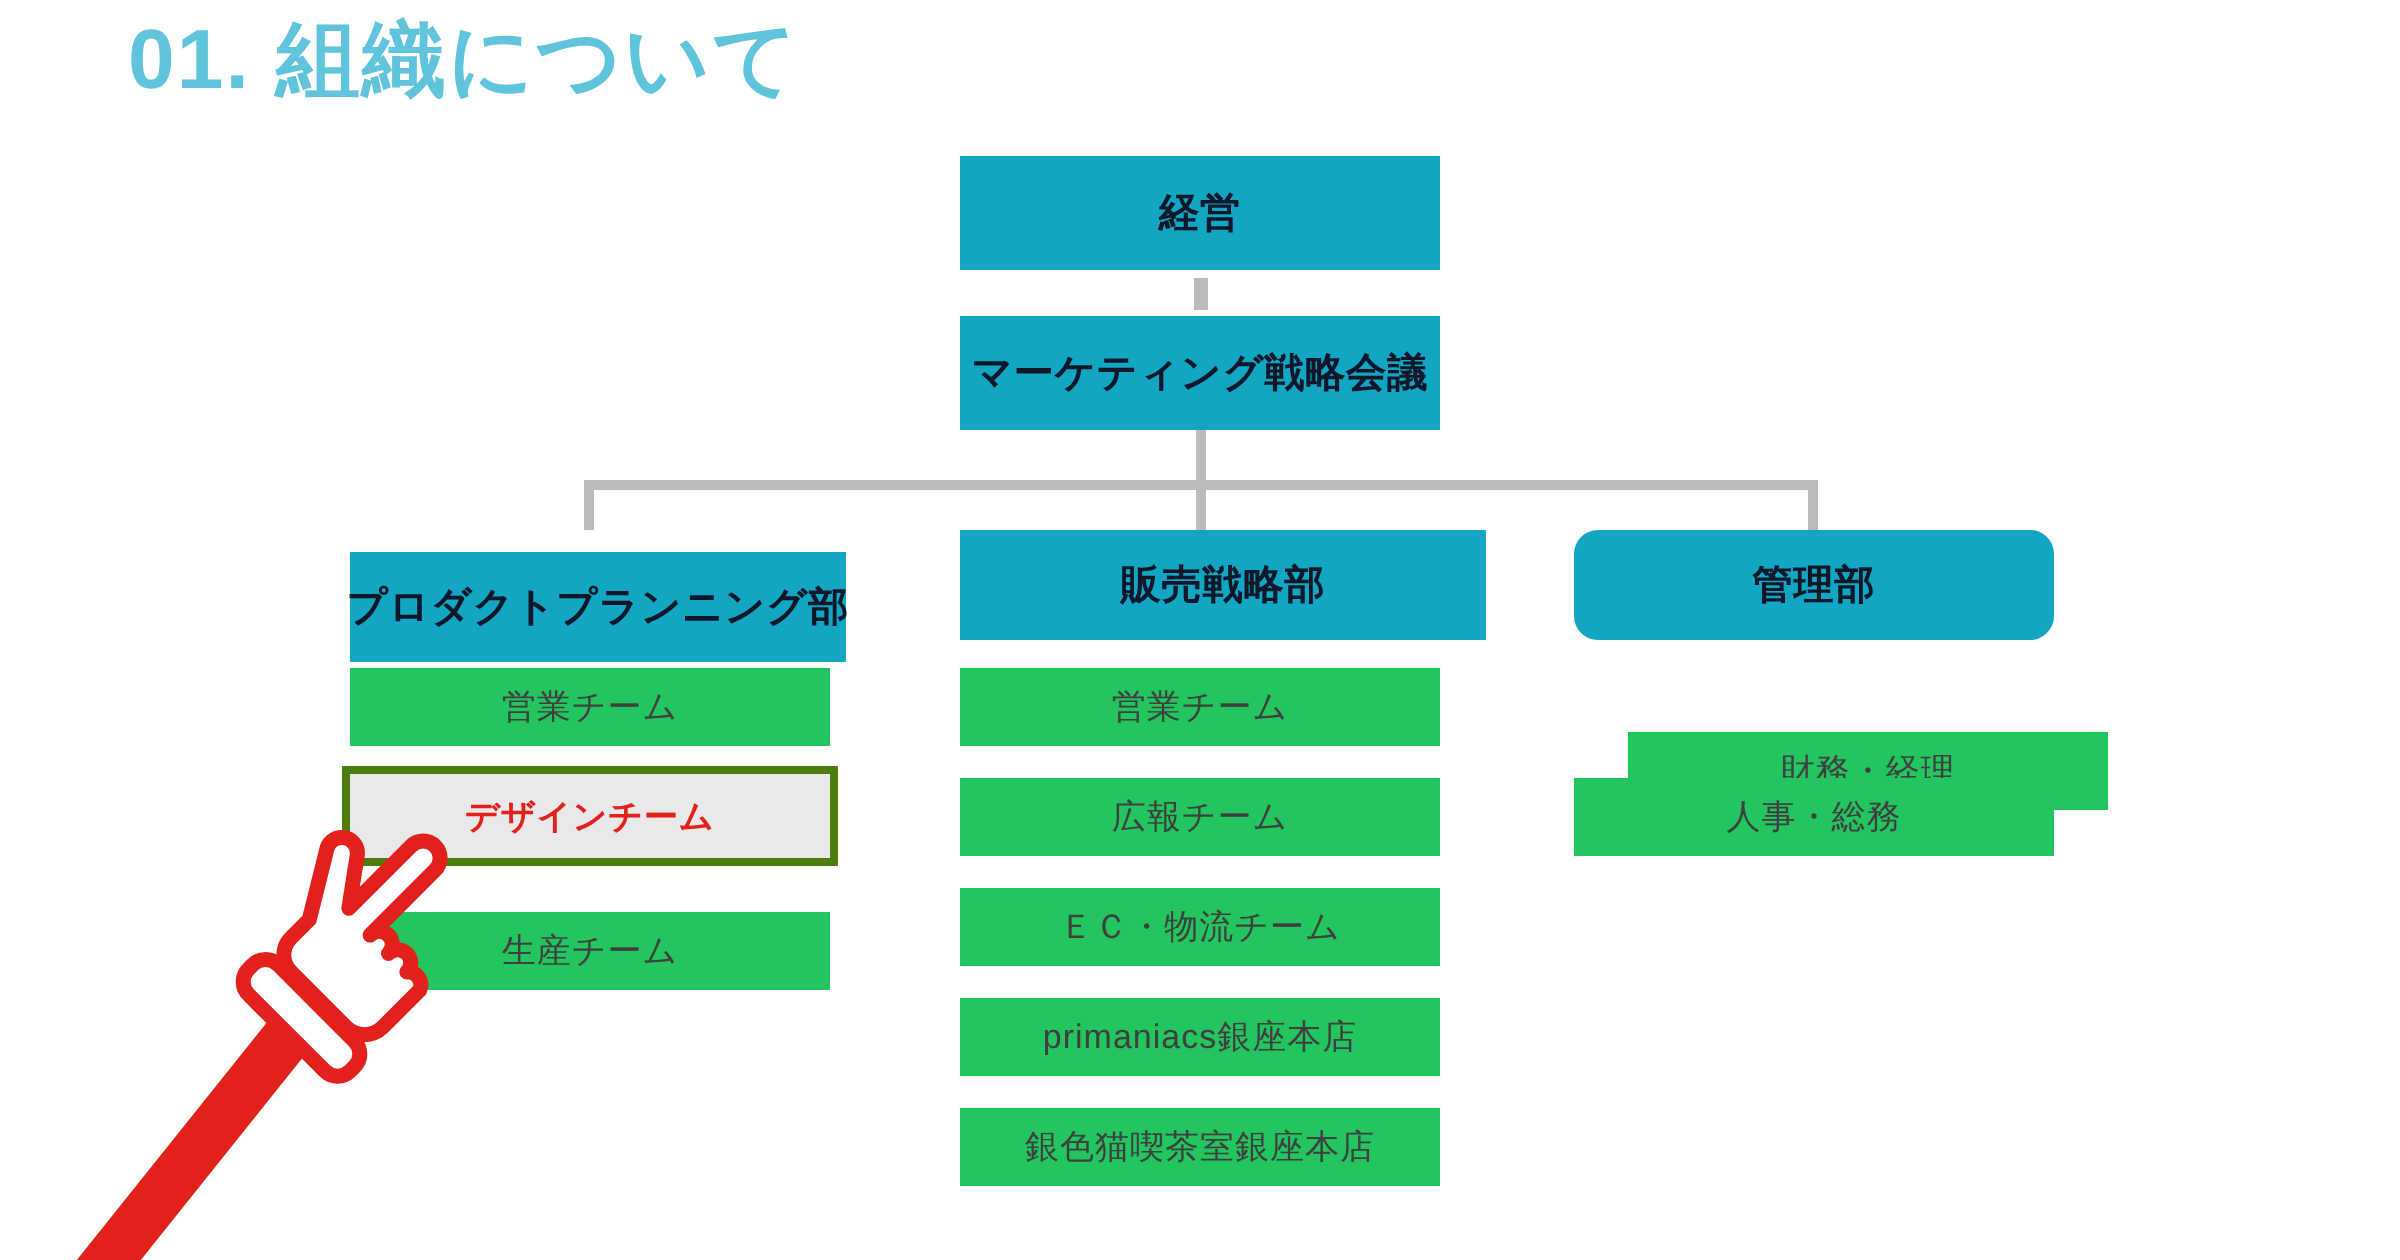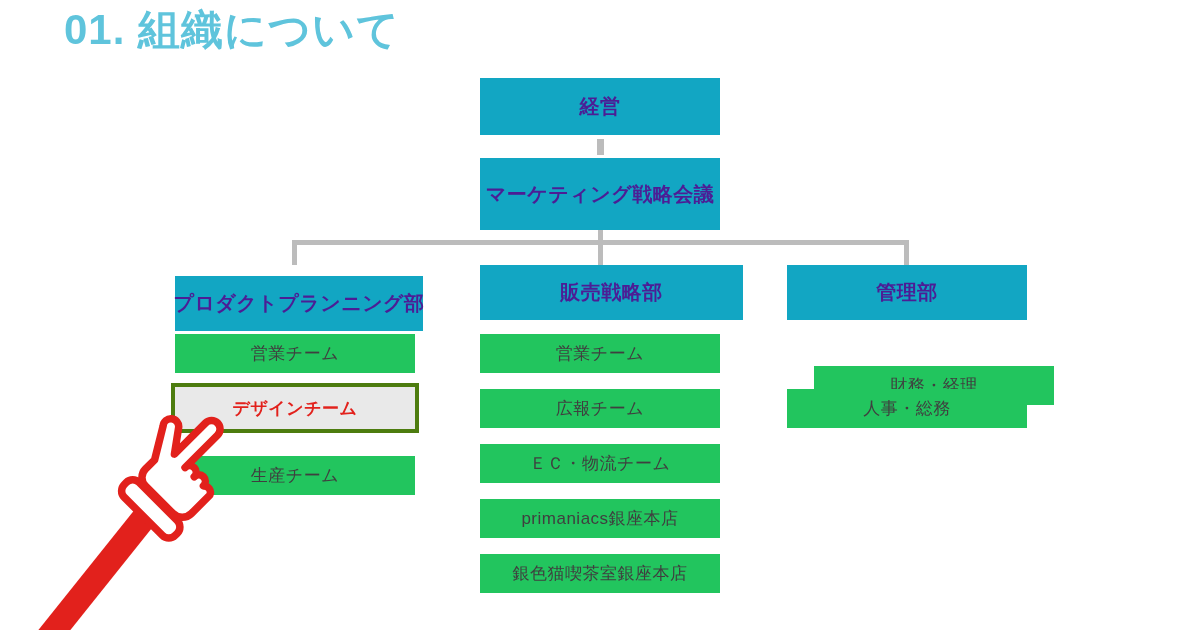--- a/index.html
+++ b/index.html
@@ -6,21 +6,21 @@
   .canvas{
     position:relative;width:1200px;height:630px;background:#ffffff;
     overflow:hidden;font-family:"Liberation Sans","DejaVu Sans",sans-serif;
   }
   .page-title{
     position:absolute;left:64px;top:2px;
     font-size:42px;font-weight:bold;color:#5fc4dc;letter-spacing:1px;
     white-space:nowrap;
   }
   .cyan-box{
-    position:absolute;background:#12a6c3;color:#4c1d95;
+    position:absolute;background:#12a6c3;color:#0f172a;
     display:flex;align-items:center;justify-content:center;
     font-weight:bold;font-size:20px;letter-spacing:0.5px;white-space:nowrap;
   }
   .gray-row{
     position:absolute;width:240px;height:39px;background:#22c55e;color:#3f3f3f;
     display:flex;align-items:center;justify-content:center;
     font-size:17px;letter-spacing:0.5px;white-space:nowrap;
   }
   .highlight-row{
     position:absolute;left:171px;top:383px;width:248px;height:50px;
@@ -39,25 +39,25 @@
   <div class="page-title">01. 組織について</div>
 
   <div class="conn" style="left:597px;top:139px;width:7px;height:16px;"></div>
   <div class="conn" style="left:598px;top:215px;width:5px;height:28px;"></div>
   <div class="conn" style="left:292px;top:240px;width:617px;height:5px;"></div>
   <div class="conn" style="left:292px;top:240px;width:5px;height:25px;"></div>
   <div class="conn" style="left:598px;top:240px;width:5px;height:25px;"></div>
   <div class="conn" style="left:904px;top:240px;width:5px;height:25px;"></div>
 
   <div class="cyan-box" style="left:480px;top:78px;width:240px;height:57px;">経営</div>
-  <div class="cyan-box" style="left:480px;top:158px;width:240px;height:72px;">マーケティング戦略会議</div>
+  <div class="cyan-box" style="left:480px;top:158px;width:240px;height:57px;">マーケティング戦略会議</div>
 
   <div class="cyan-box" style="left:175px;top:276px;width:248px;height:55px;text-align:center;">プロダクトプランニング部</div>
   <div class="cyan-box" style="left:480px;top:265px;width:263px;height:55px;">販売戦略部</div>
-  <div class="cyan-box" style="left:787px;top:265px;width:240px;height:55px;">管理部</div>
+  <div class="cyan-box" style="left:787px;top:265px;width:240px;height:55px;border-radius:12px;">管理部</div>
 
   <div class="gray-row" style="left:175px;top:334px;">営業チーム</div>
   <div class="highlight-row">デザインチーム</div>
   <div class="gray-row" style="left:175px;top:444px;margin-top:12px;">生産チーム</div>
 
   <div class="gray-row" style="left:480px;top:334px;">営業チーム</div>
   <div class="gray-row" style="left:480px;top:389px;">広報チーム</div>
   <div class="gray-row" style="left:480px;top:444px;">ＥＣ・物流チーム</div>
   <div class="gray-row" style="left:480px;top:554px;">銀色猫喫茶室銀座本店</div>
   <div class="gray-row" style="left:480px;top:499px;">primaniacs銀座本店</div>

